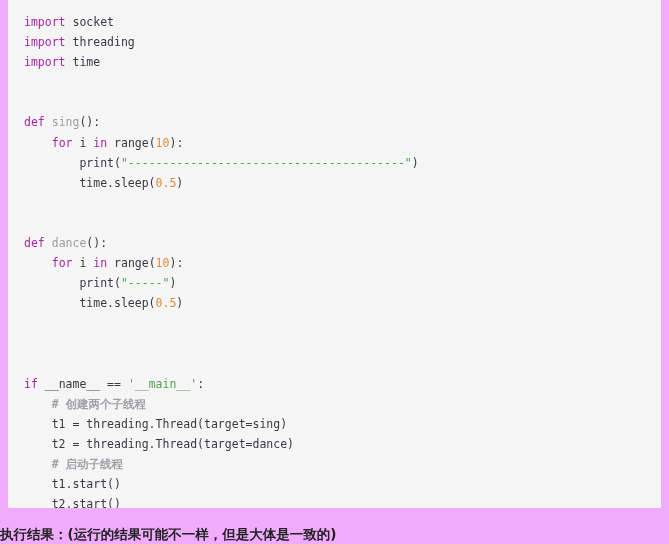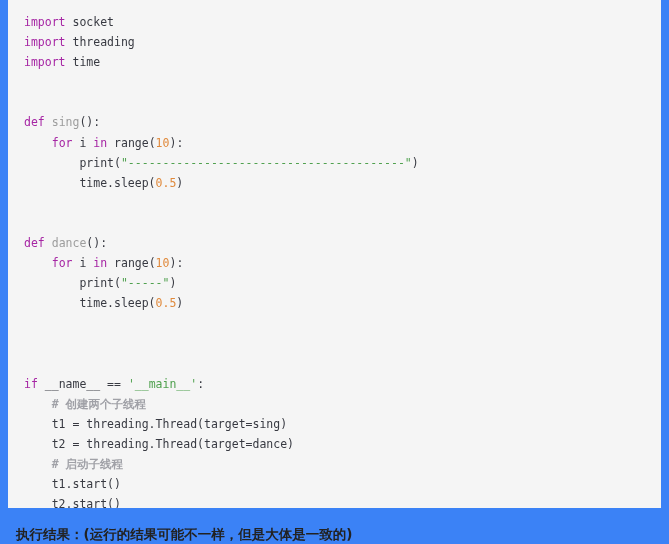--- a/index.html
+++ b/index.html
@@ -12,21 +12,21 @@
     height: 544px;
     overflow: hidden;
     font-family: "Liberation Sans", sans-serif;
     -webkit-font-smoothing: antialiased;
   }
 
   #page {
     position: relative;
     width: 669px;
     height: 544px;
-    background: #3b82f6;
+    background: #f0abfc;
   }
 
   
   .code-block {
     position: absolute;
     left: 8px;
     top: 0px;
     width: 653px;
     height: 508px;
     background: #f5f5f5;
@@ -59,21 +59,21 @@
   .tok-str  { color: #50a14f; }          
   .tok-cmt  { color: #a0a1a7; font-weight: bold; }          
   .tok-pun  { color: #383a42; }
   .tok-txt  { color: #383a42; }          
 
   .code-lines li.blank { color: transparent; }
 
   
   .caption {
     position: absolute;
-    left: 16px;
+    left: 0;
     top: 524px;
     width: 653px;
     font-family: "DejaVu Sans", "Liberation Sans", sans-serif;
     font-size: 13.5px;
     font-weight: 700;
     line-height: 20px;
     color: #222222;
     white-space: pre;
   }
 </style>

